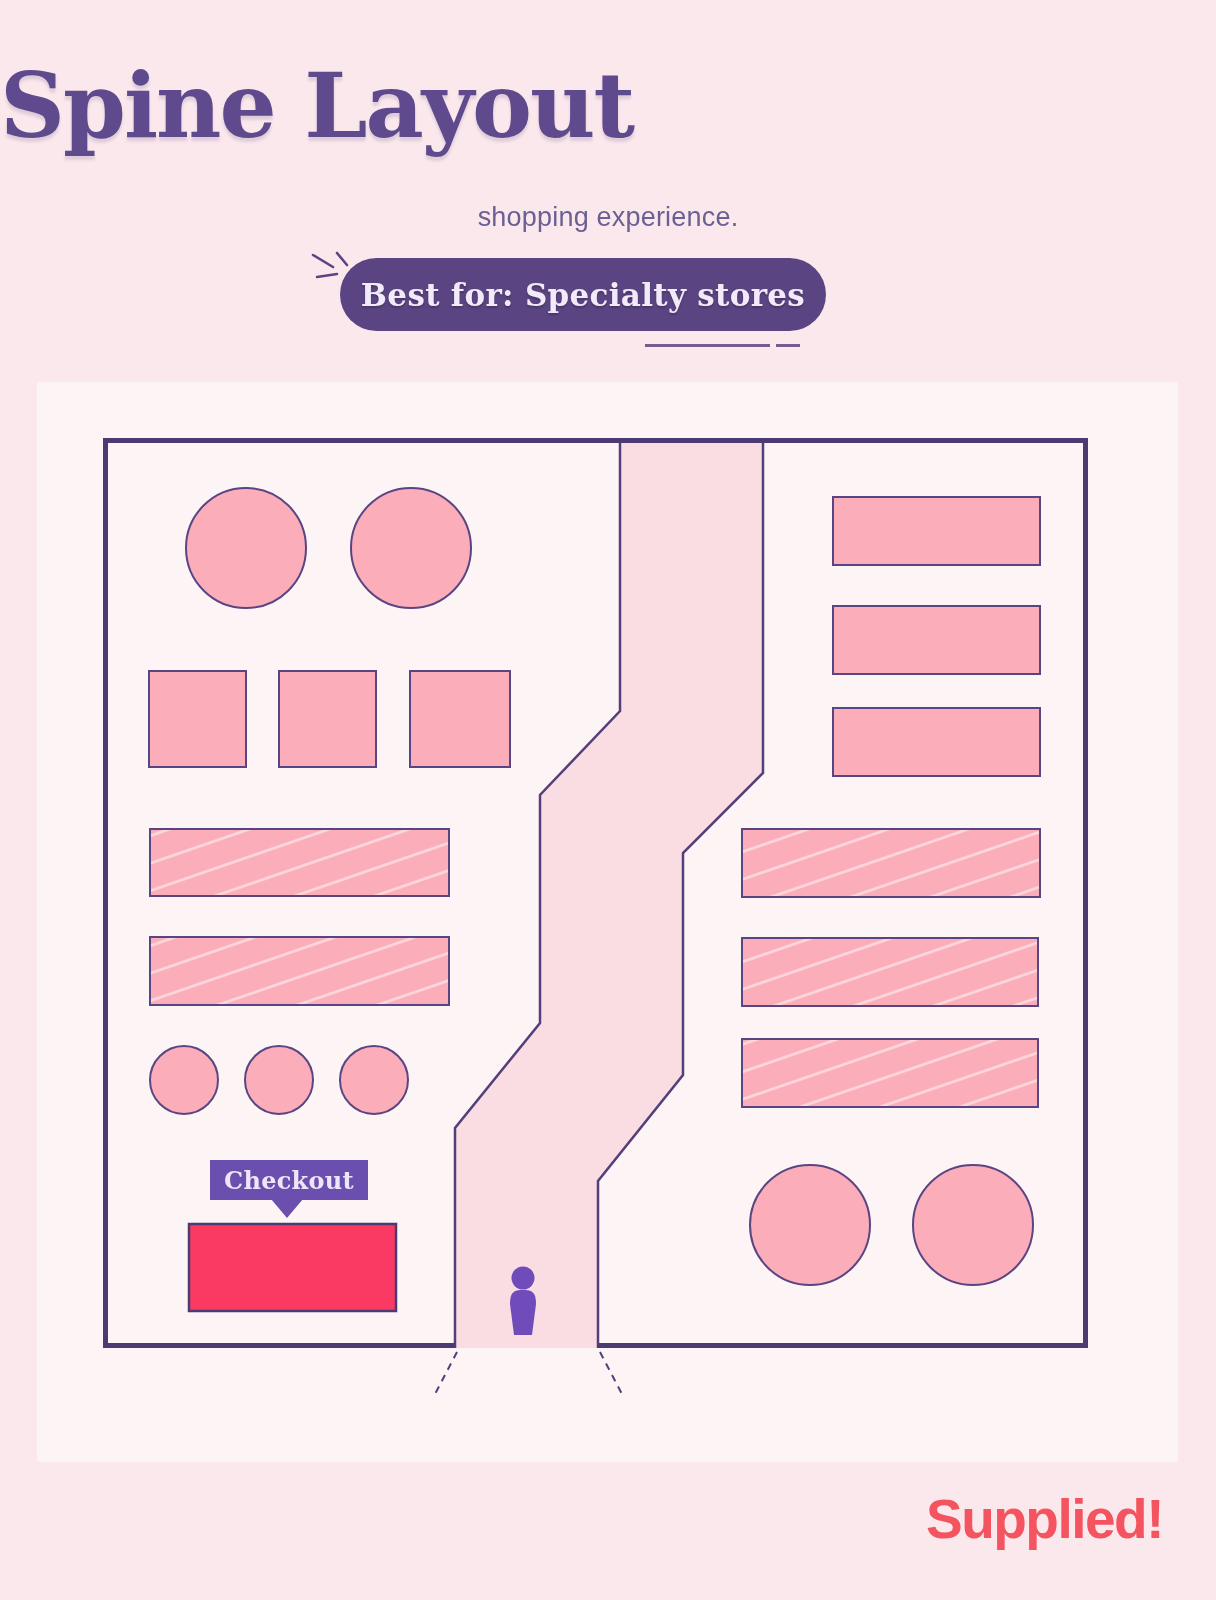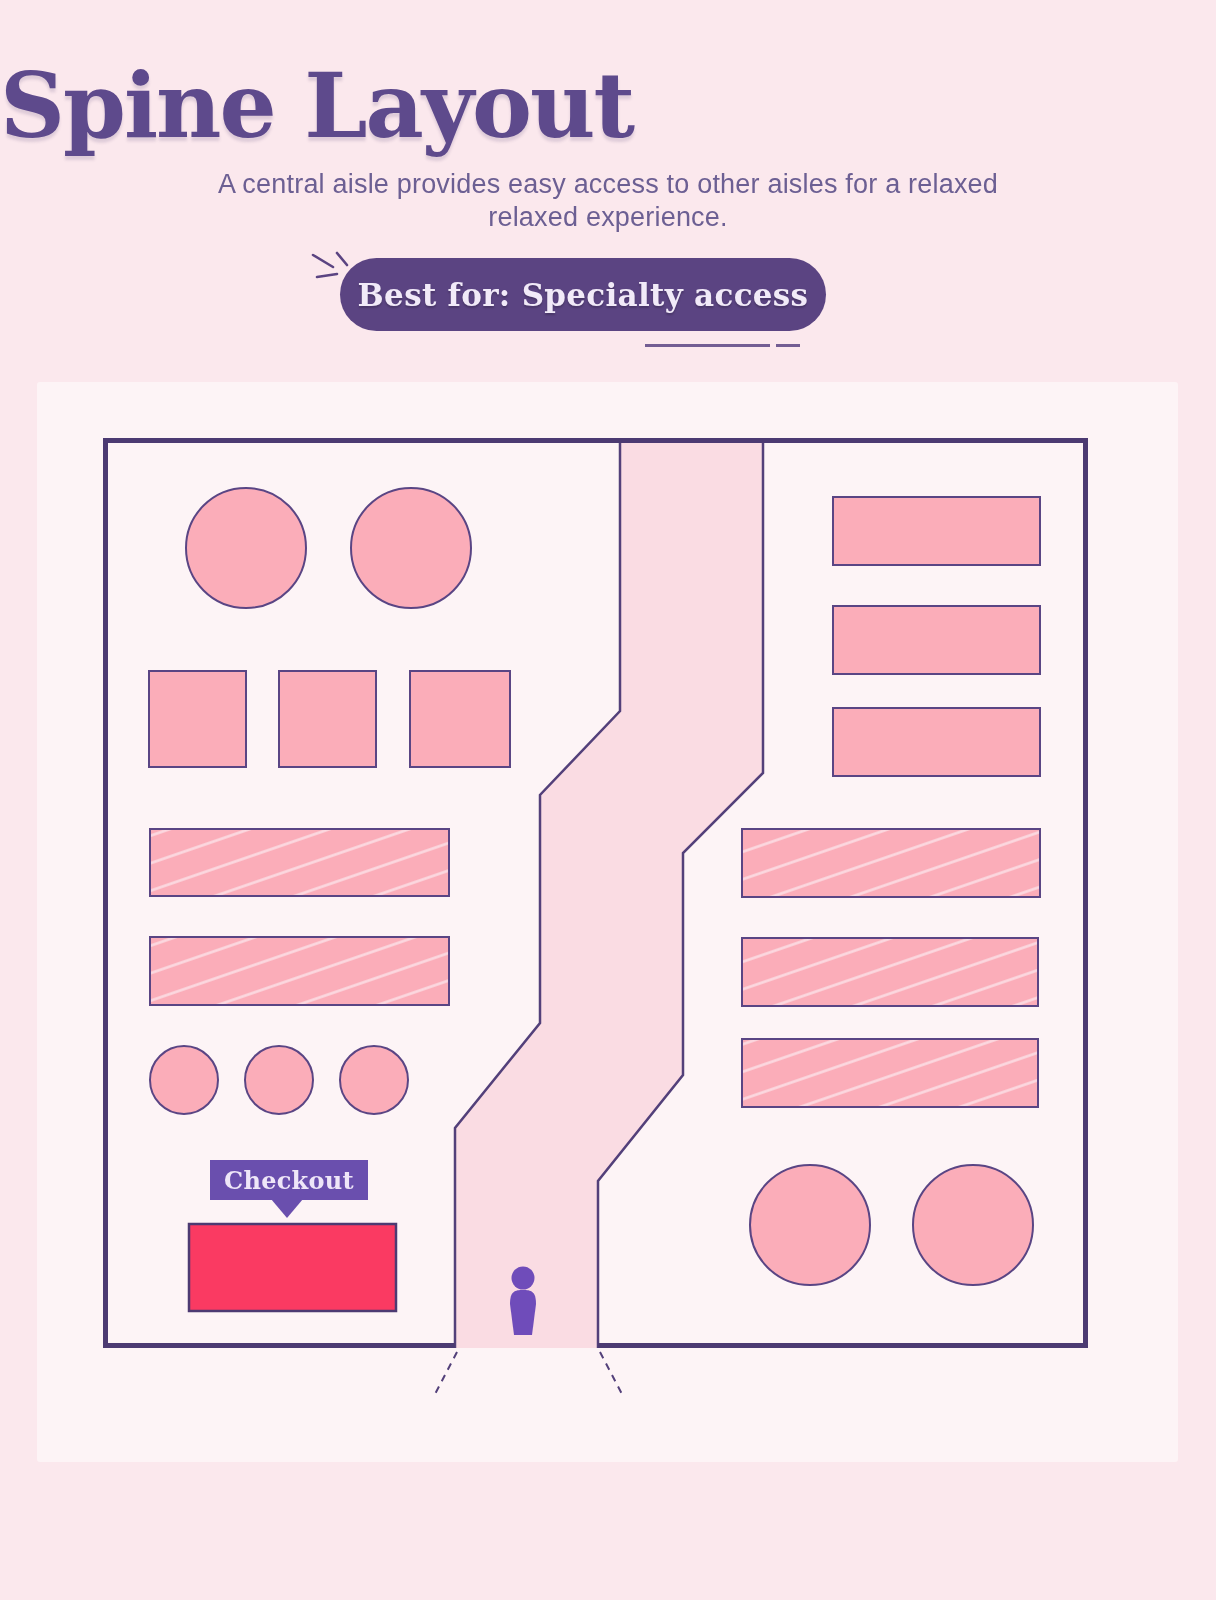--- a/index.html
+++ b/index.html
@@ -71,30 +71,30 @@
     font-size:55px;font-weight:bold;letter-spacing:-1.5px;color:var(--logo);
   }
 </style>
 </head>
 <body>
 
 <div class="screen">
 
   <h1 class="title">Spine Layout</h1>
 
-  <p class="subtitle"><span>A central aisle provides easy access to other aisles for a relaxed</span><br>
-  <span>relaxed experience.</span></p>
+  <p class="subtitle"><br>
+  <span>shopping experience.</span></p>
 
   <svg class="sparkle" width="60" height="45" viewBox="0 0 60 45">
     <line x1="13" y1="12" x2="33" y2="24" stroke="#5b4482" stroke-width="2.6" stroke-linecap="round"></line>
     <line x1="37" y1="10" x2="47" y2="22" stroke="#5b4482" stroke-width="2.6" stroke-linecap="round"></line>
     <line x1="17" y1="34" x2="37" y2="31" stroke="#5b4482" stroke-width="2.6" stroke-linecap="round"></line>
   </svg>
 
-  <div class="badge serif">Best for: Specialty access</div>
+  <div class="badge serif">Best for: Specialty stores</div>
   <div class="badge-underline"></div>
   <div class="badge-underline-dash"></div>
 
   <div class="card"></div>
 
   <svg class="floor-svg" width="985" height="985" viewBox="0 0 985 985">
     <defs>
       <pattern id="hatch" patternUnits="userSpaceOnUse" width="26" height="26" patternTransform="rotate(-19)">
         <rect width="26" height="26" fill="#fbadb9"></rect>
         <line x1="-2" y1="1.5" x2="28" y2="1.5" stroke="#fcd9e1" stroke-width="2.6"></line>
@@ -136,14 +136,15 @@
     <path d="M 352,907.5 L 2.5,907.5 L 2.5,2.5 L 982.5,2.5 L 982.5,907.5 L 495,907.5" fill="none" stroke="#4c3a72" stroke-width="5"></path>
 
     <line x1="354" y1="914" x2="330" y2="960" stroke="#53407a" stroke-width="2" stroke-dasharray="7 6"></line>
     <line x1="497" y1="914" x2="521" y2="960" stroke="#53407a" stroke-width="2" stroke-dasharray="7 6"></line>
   </svg>
 
   <div class="checkout-label">Checkout</div>
   <div class="checkout-tail"></div>
 
 
+  <div class="brand">Supplied!</div>
 
 </div>
 
 </body></html>

